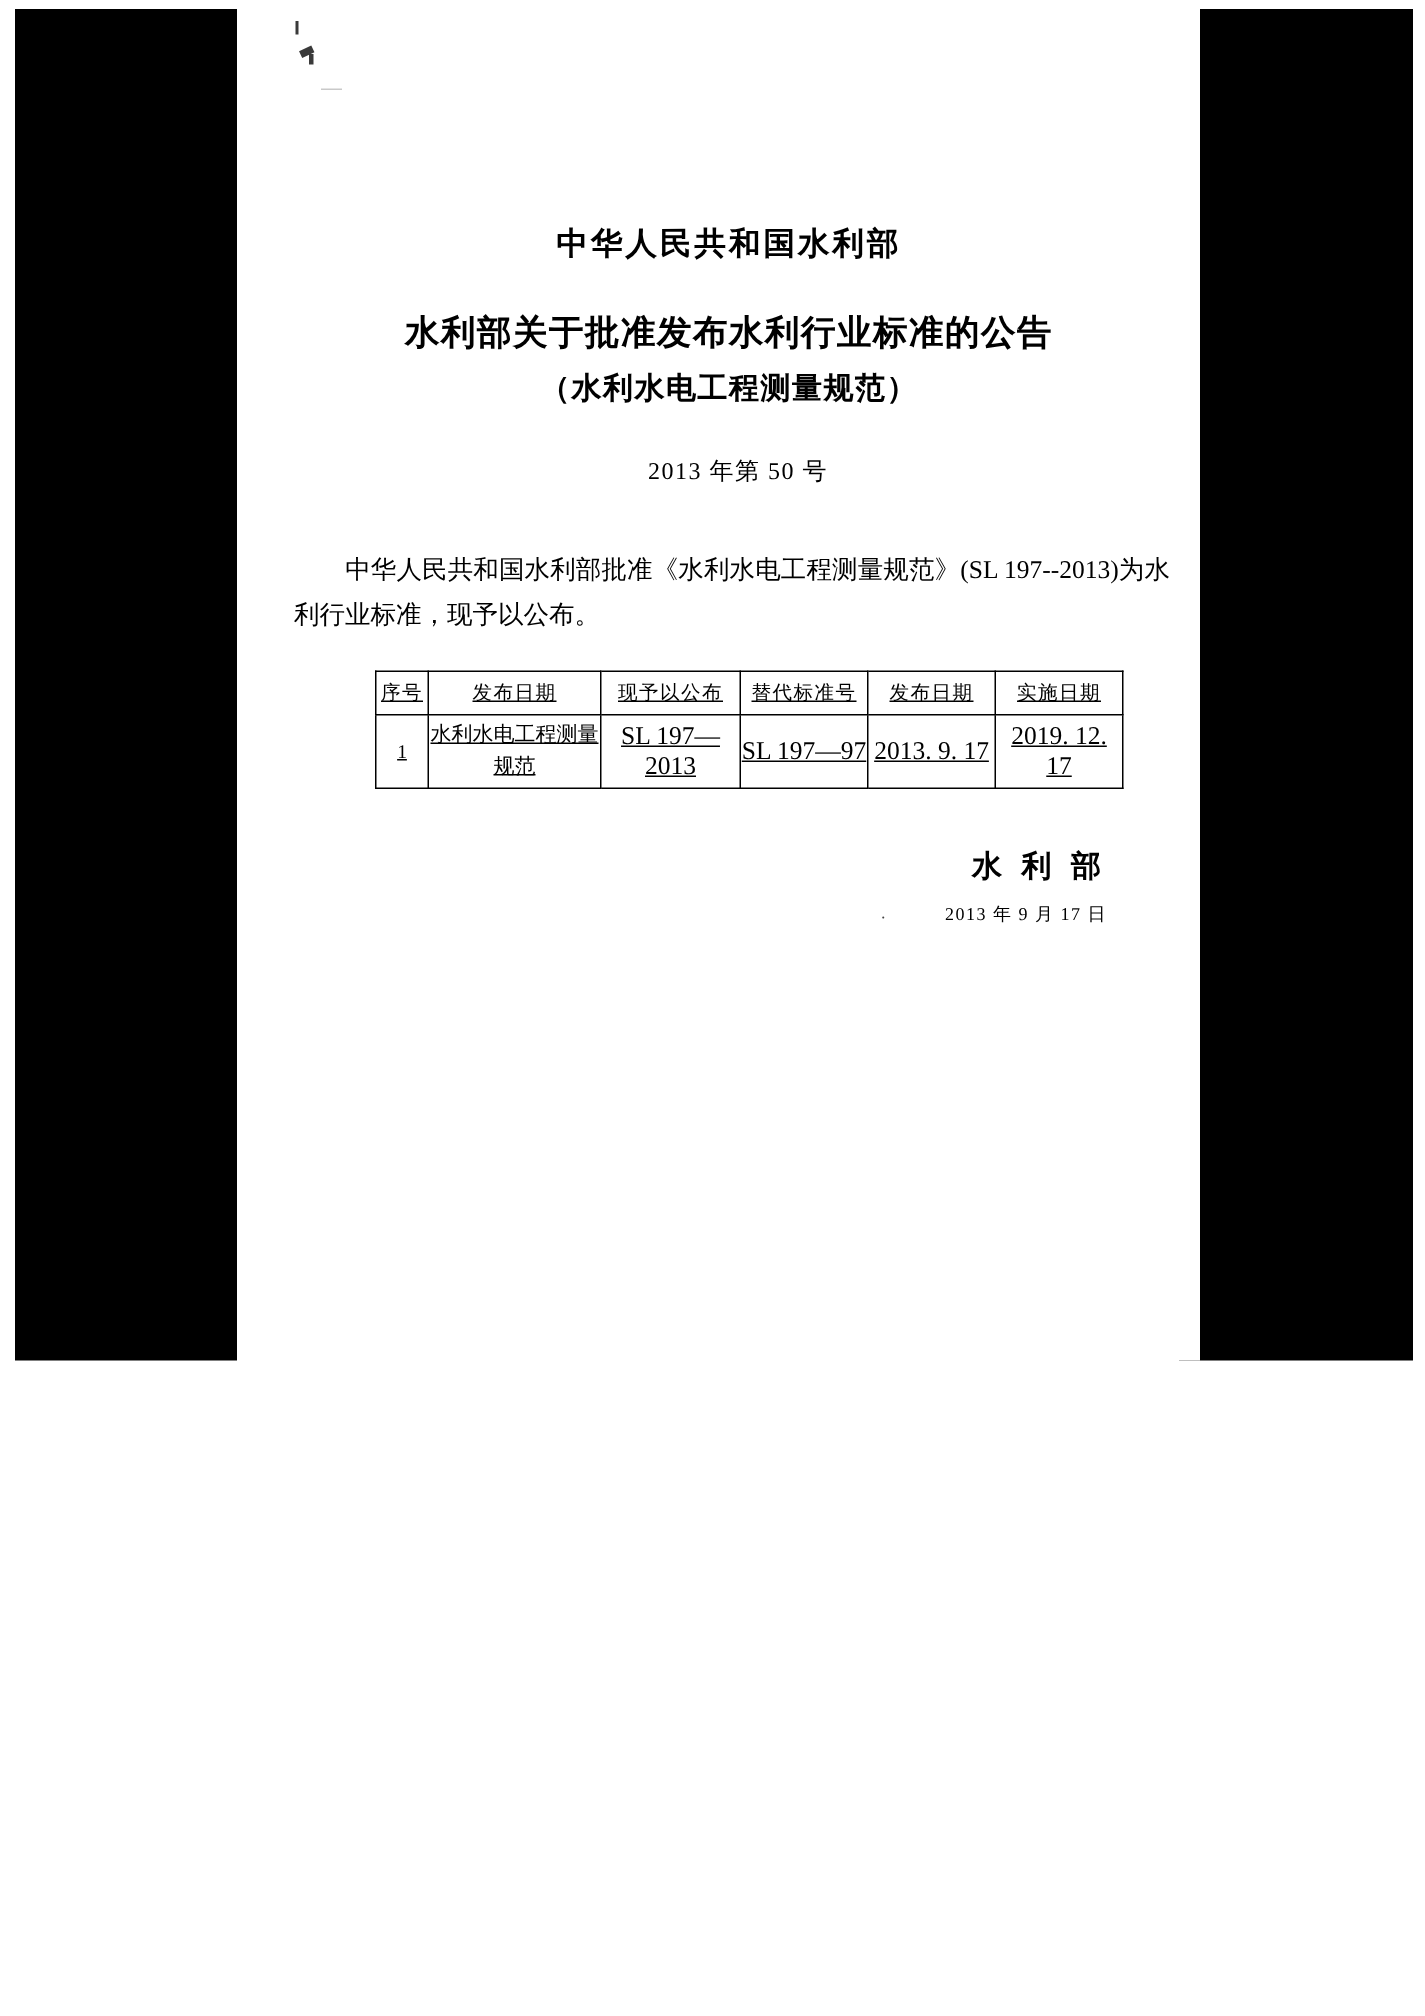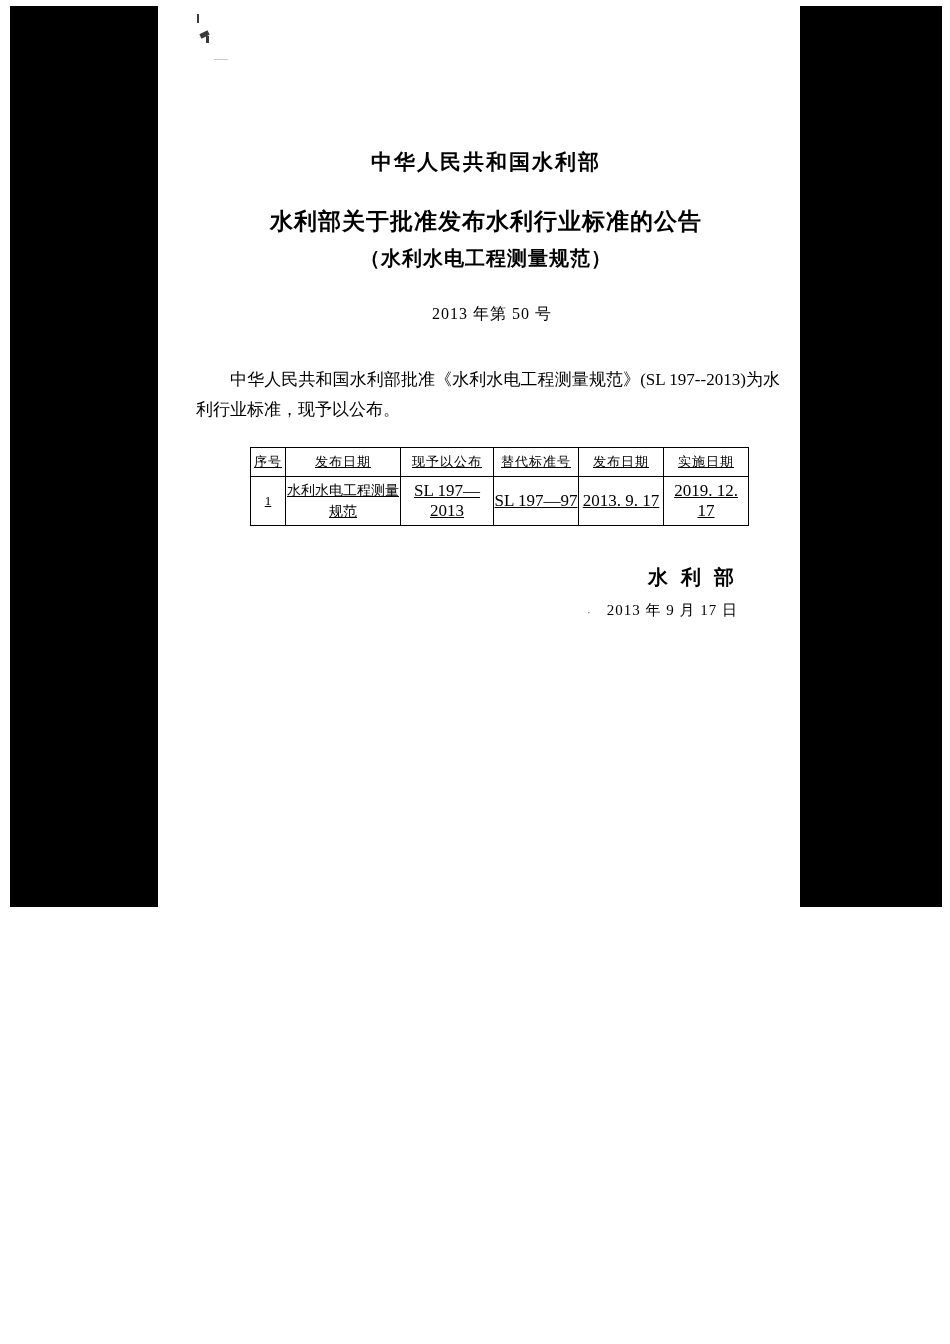--- a/index.html
+++ b/index.html
@@ -119,21 +119,21 @@
     padding-right: 62px;
     color: #000;
     margin-left: 22px;
   }
   .sig-org {
     font-size: 20px;
     font-weight: bold;
     letter-spacing: 4px;
   }
   .sig-date {
-    font-size: 15px;
+    font-size: 12px;
     margin-top: 10px;
     letter-spacing: 1px;
   }
   .stray-mark {
     position: absolute;
     left: 415px;
     top: 600px;
     font-size: 11px;
     color: #444;
   }

